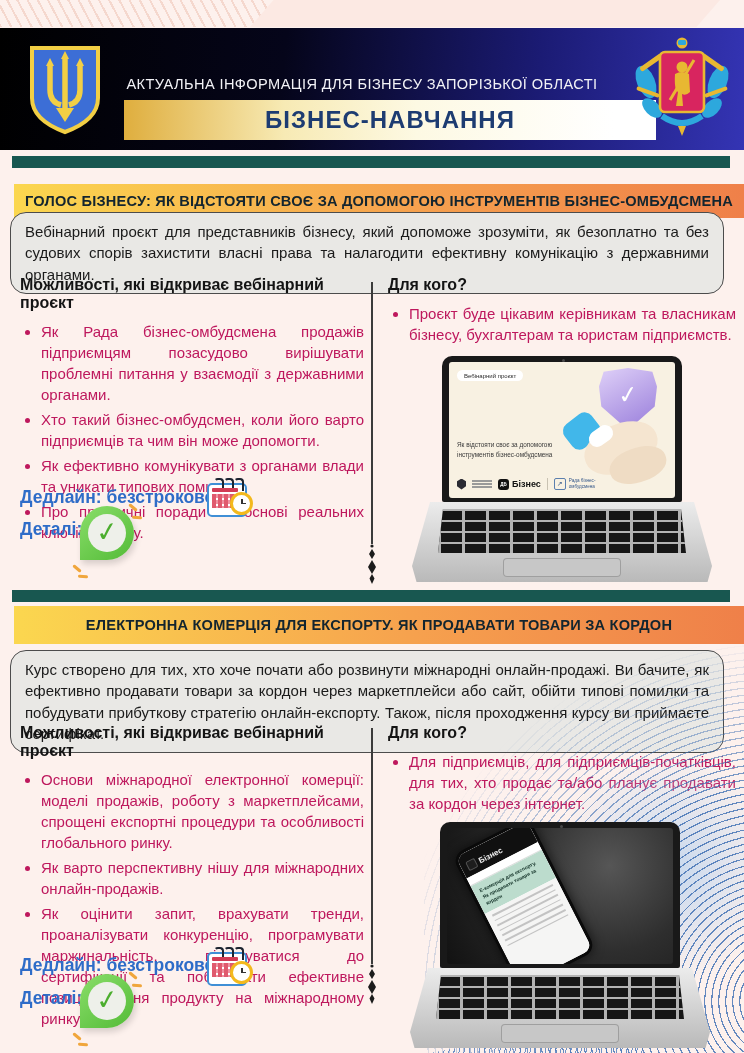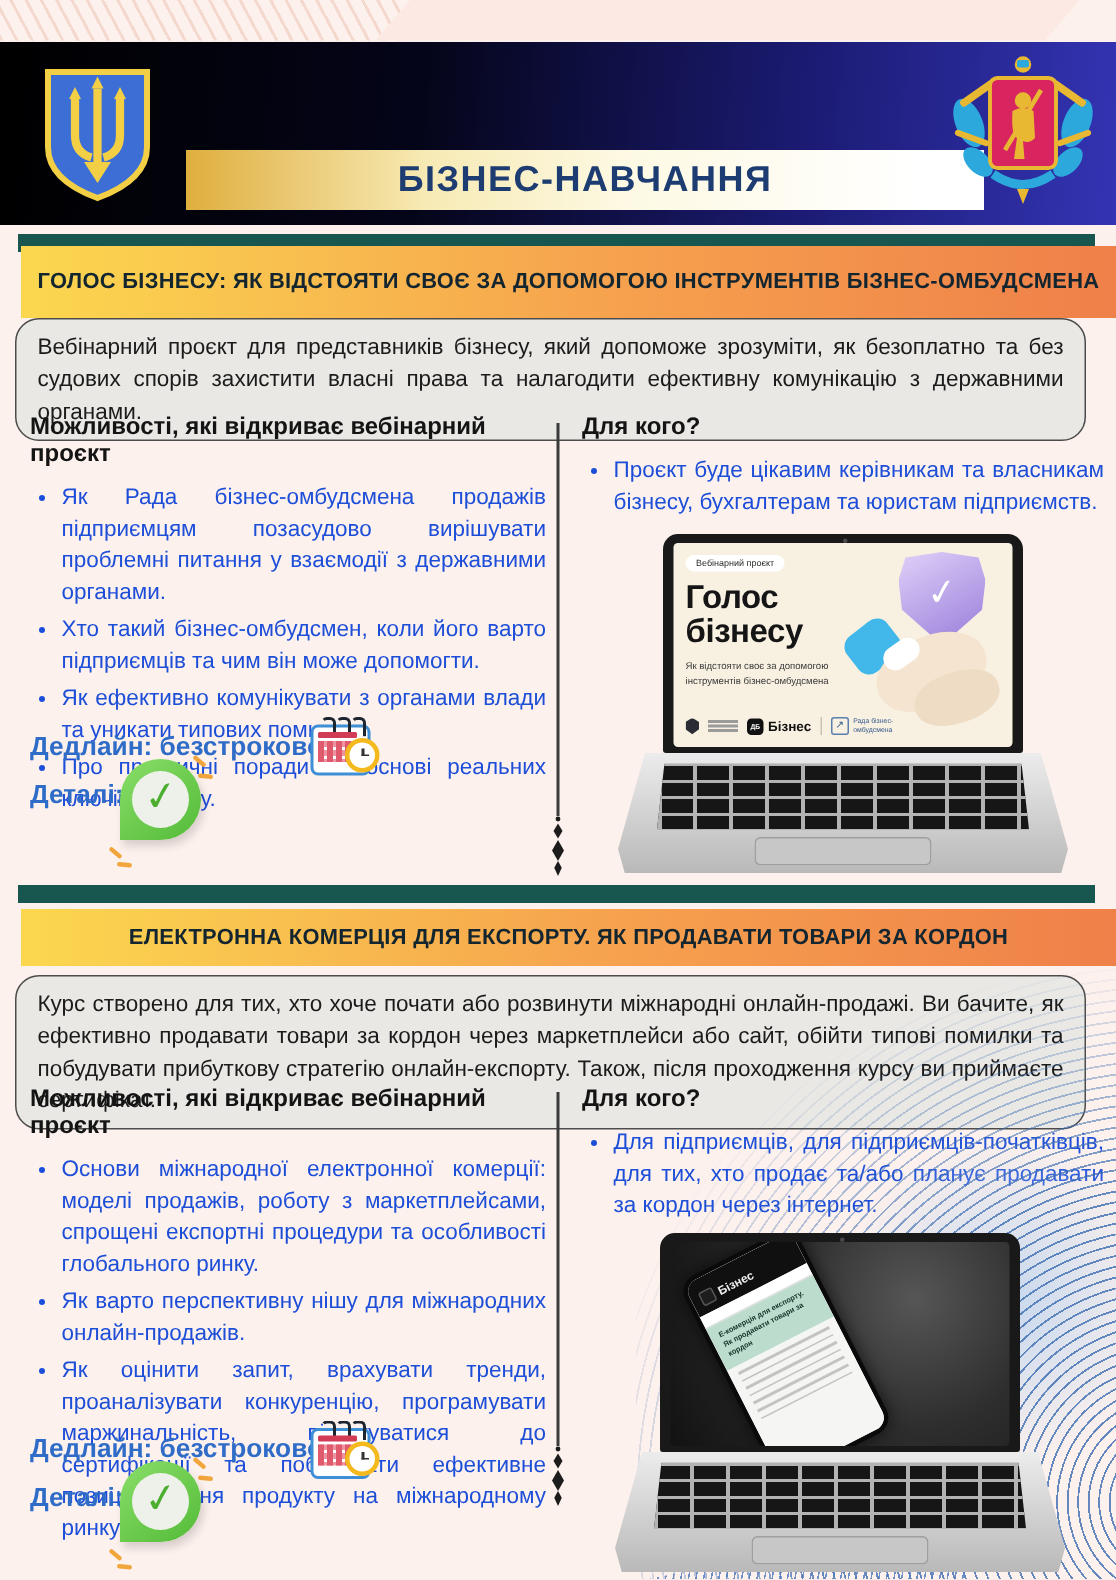--- a/index.html
+++ b/index.html
@@ -21,30 +21,30 @@
   .banner{position:absolute;left:124px;top:72px;width:532px;height:40px;
     background:linear-gradient(90deg,#dfae3e 0%,#f7eab4 30%,#fdf9e3 55%,#ffffff 92%);
     display:flex;align-items:center;justify-content:center;
     color:#1d3c72;font-size:24px;font-weight:800;letter-spacing:1px;}
   
   .teal{position:absolute;left:12px;width:718px;height:12px;background:#185750;}
   #teal1{top:156px;} #teal2{top:590px;}
   .sec-header{position:absolute;left:14px;width:730px;display:flex;align-items:center;justify-content:center;
     background:linear-gradient(90deg,#fbd74f 0%,#f6a14e 55%,#ef8049 100%);
     color:#13252f;font-weight:800;font-size:14.6px;letter-spacing:.2px;text-align:center;}
-  #sec1-header{top:164px;height:48px;} #sec2-header{top:606px;height:38px;}
+  #sec1-header{top:184px;height:34px;} #sec2-header{top:606px;height:38px;}
   .desc-box{position:absolute;left:10px;width:684px;padding:8px 14px;background:#e9e8e5;
     border:1.6px solid #4c4c4c;border-radius:16px;font-size:15px;line-height:1.42;color:#1b1b1b;text-align:justify;}
   #desc1{top:212px;} #desc2{top:650px;}
   
   .col-left{position:absolute;left:20px;width:344px;}
   .col-right{position:absolute;left:388px;width:348px;}
   #cols1-left,#cols1-right{top:276px;} #cols2-left,#cols2-right{top:724px;}
   .col-head{font-size:16px;font-weight:800;color:#141414;margin:0 0 9px;}
-  ul.feat{margin:0;padding-left:21px;font-size:15px;line-height:1.4;text-align:justify;color:#1d4ed8;}
+  ul.feat{margin:0;padding-left:21px;font-size:15px;line-height:1.4;text-align:justify;color:#be185d;}
   ul.feat li{margin-bottom:4px;}
   .divider{position:absolute;left:371px;width:1.6px;background:#3b3b3b;}
   #div1{top:282px;height:262px;} #div2{top:728px;height:236px;}
   .div-orn{position:absolute;left:366px;width:12px;height:40px;}
   #orn1{top:544px;} #orn2{top:964px;}
   
   .deadline{position:absolute;left:20px;font-size:17.5px;font-weight:800;color:#2e6cc8;}
   #dl1{top:487px;} #dt1{top:519px;} #dl2{top:955px;} #dt2{top:988px;}
   
   .cal{position:absolute;width:46px;height:40px;}
@@ -159,20 +159,21 @@
       <path d="M4 4 H70 V54 Q70 76 37 88 Q4 76 4 54 Z" fill="#3c6ed6" stroke="#f2cf45" stroke-width="4"></path>
       <g stroke="#f2cf45" stroke-width="5.5" fill="none">
         <path d="M22 22 V46 Q22 58 33 61"></path>
         <path d="M52 22 V46 Q52 58 41 61"></path>
         <path d="M37 15 V66"></path>
       </g>
       <path d="M18 22 l4 -8 l4 8 z M33 15 l4 -8 l4 8 z M48 22 l4 -8 l4 8 z" fill="#f2cf45"></path>
       <path d="M28 64 L37 78 L46 64 Z" fill="#f2cf45"></path>
     </svg>
   </div>
+  <div class="h-sub">АКТУАЛЬНА ІНФОРМАЦІЯ ДЛЯ БІЗНЕСУ ЗАПОРІЗЬКОЇ ОБЛАСТІ</div>
   <div class="banner">БІЗНЕС-НАВЧАННЯ</div>
   <div class="crest-box">
     <svg viewBox="0 0 112 106" width="112" height="106">
       <ellipse cx="20" cy="48" rx="9" ry="17" fill="#2da8dd" transform="rotate(-22 20 48)"></ellipse>
       <ellipse cx="92" cy="48" rx="9" ry="17" fill="#2da8dd" transform="rotate(22 92 48)"></ellipse>
       <ellipse cx="26" cy="74" rx="7" ry="12" fill="#2da8dd" transform="rotate(-45 26 74)"></ellipse>
       <ellipse cx="86" cy="74" rx="7" ry="12" fill="#2da8dd" transform="rotate(45 86 74)"></ellipse>
       <rect x="12" y="26" width="26" height="5" rx="2" fill="#e8b832" transform="rotate(-35 25 28)"></rect>
       <rect x="74" y="26" width="26" height="5" rx="2" fill="#e8b832" transform="rotate(35 87 28)"></rect>
       <rect x="10" y="56" width="24" height="4" rx="2" fill="#e8b832" transform="rotate(20 22 58)"></rect>
@@ -220,21 +221,20 @@
     <ul class="feat">
       <li>Проєкт буде цікавим керівникам та власникам бізнесу, бухгалтерам та юристам підприємств.</li>
     </ul>
   </div>
 
   <div class="laptop" id="laptop1">
     <div class="lap-screen">
       <span class="cam"></span>
       <div class="scr scr1">
         <span class="badge">Вебінарний проєкт</span>
-        <div class="scr-title">Голос бізнесу</div>
         <div class="scr-sub">Як відстояти своє за допомогою інструментів бізнес-омбудсмена</div>
         <div class="illus">
           <div class="shield">
               <span>✓</span>
             </div>
           <div class="cuff-blue"></div>
           <div class="hand-a"></div>
           <div class="hand-b"></div>
           <div class="cuff-white"></div>
         </div>

